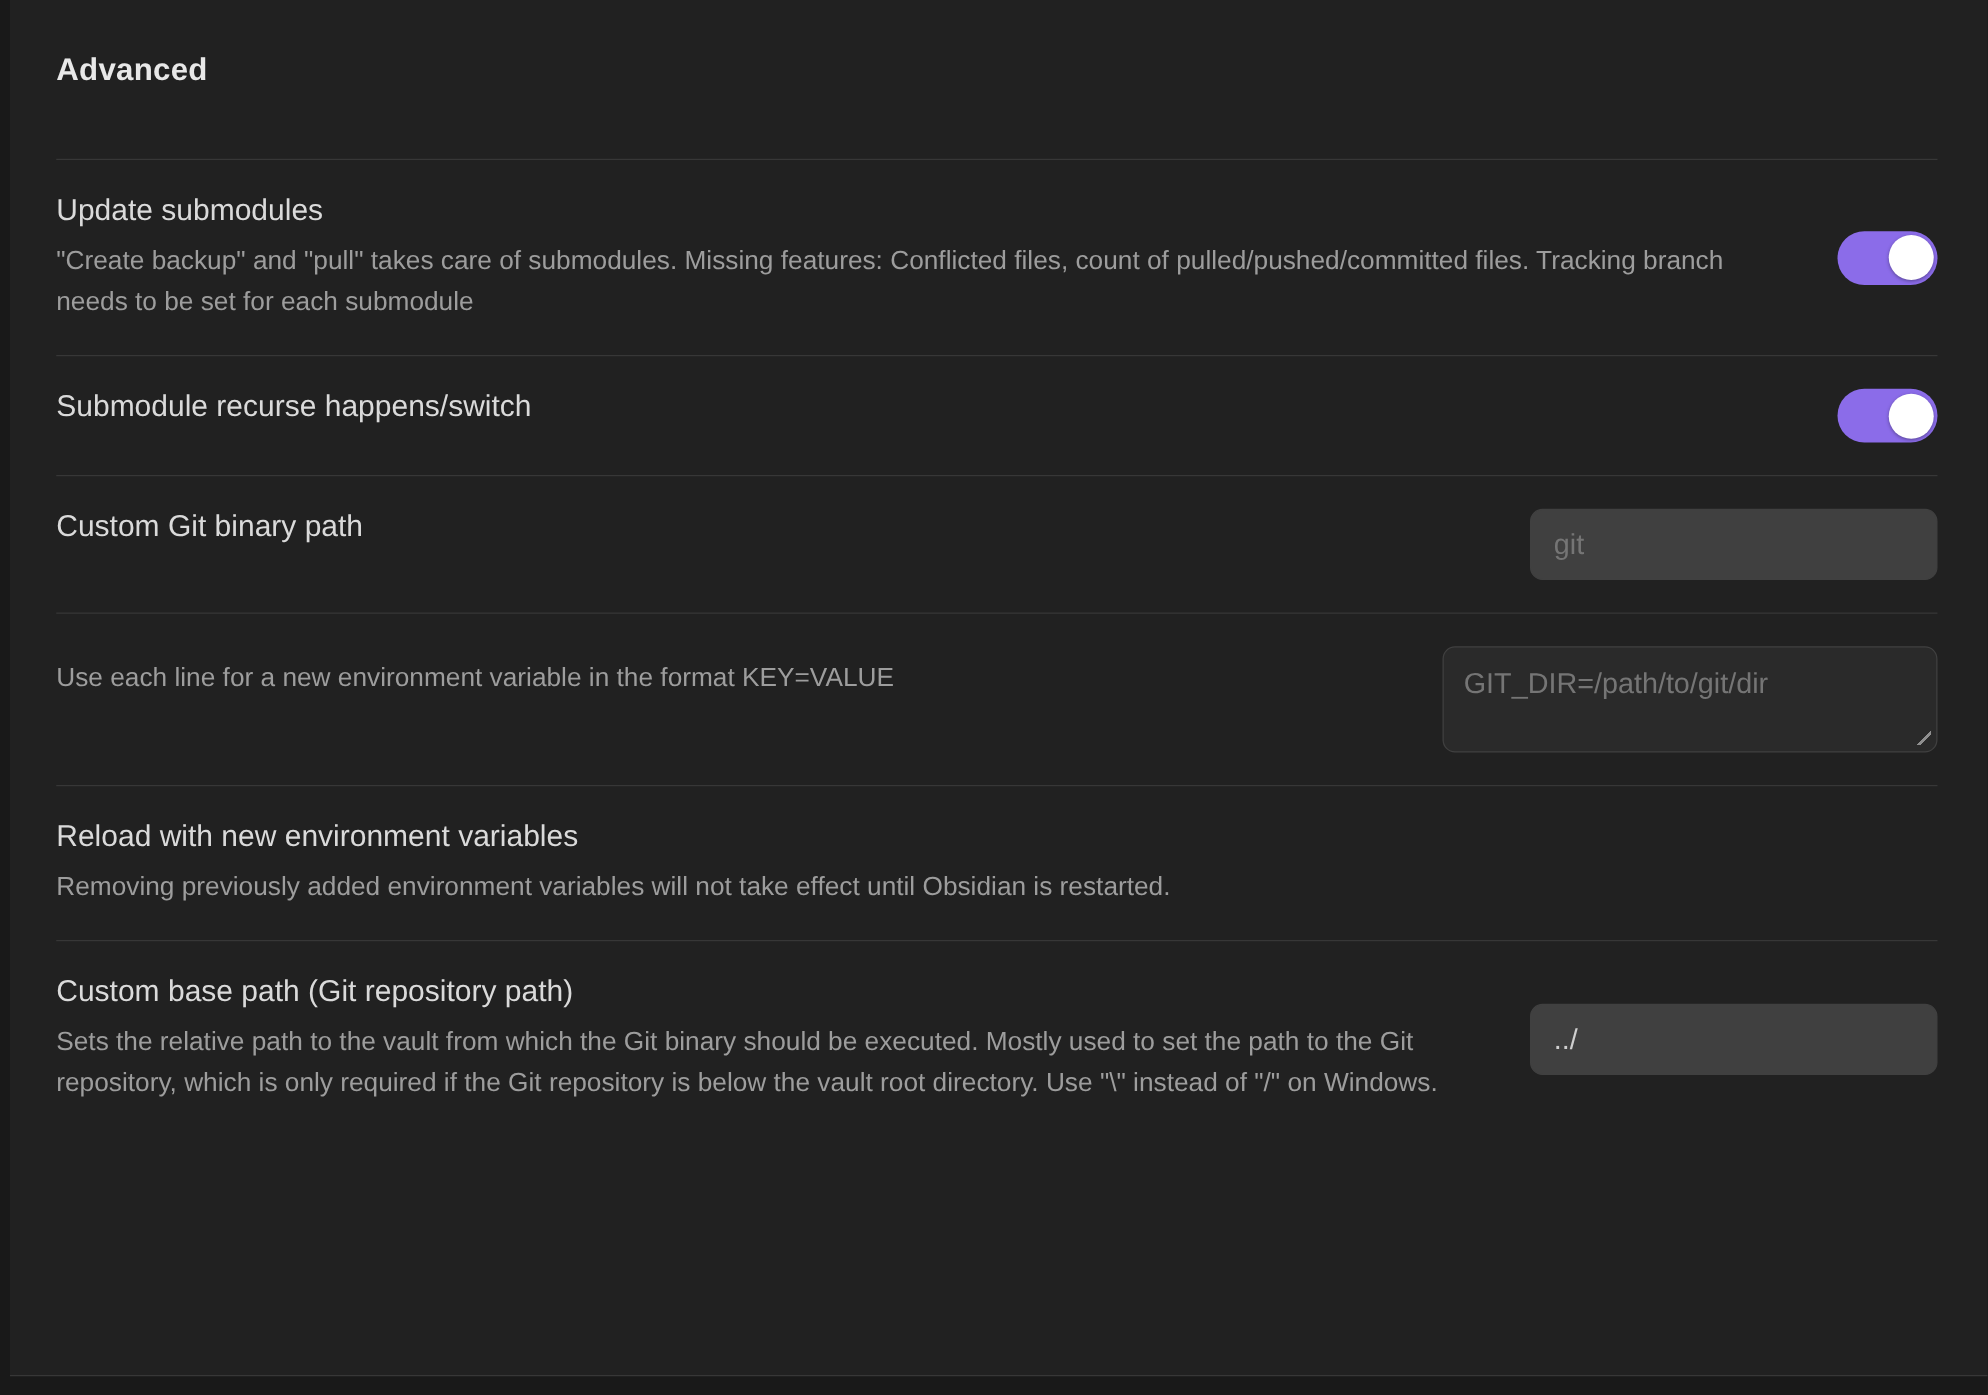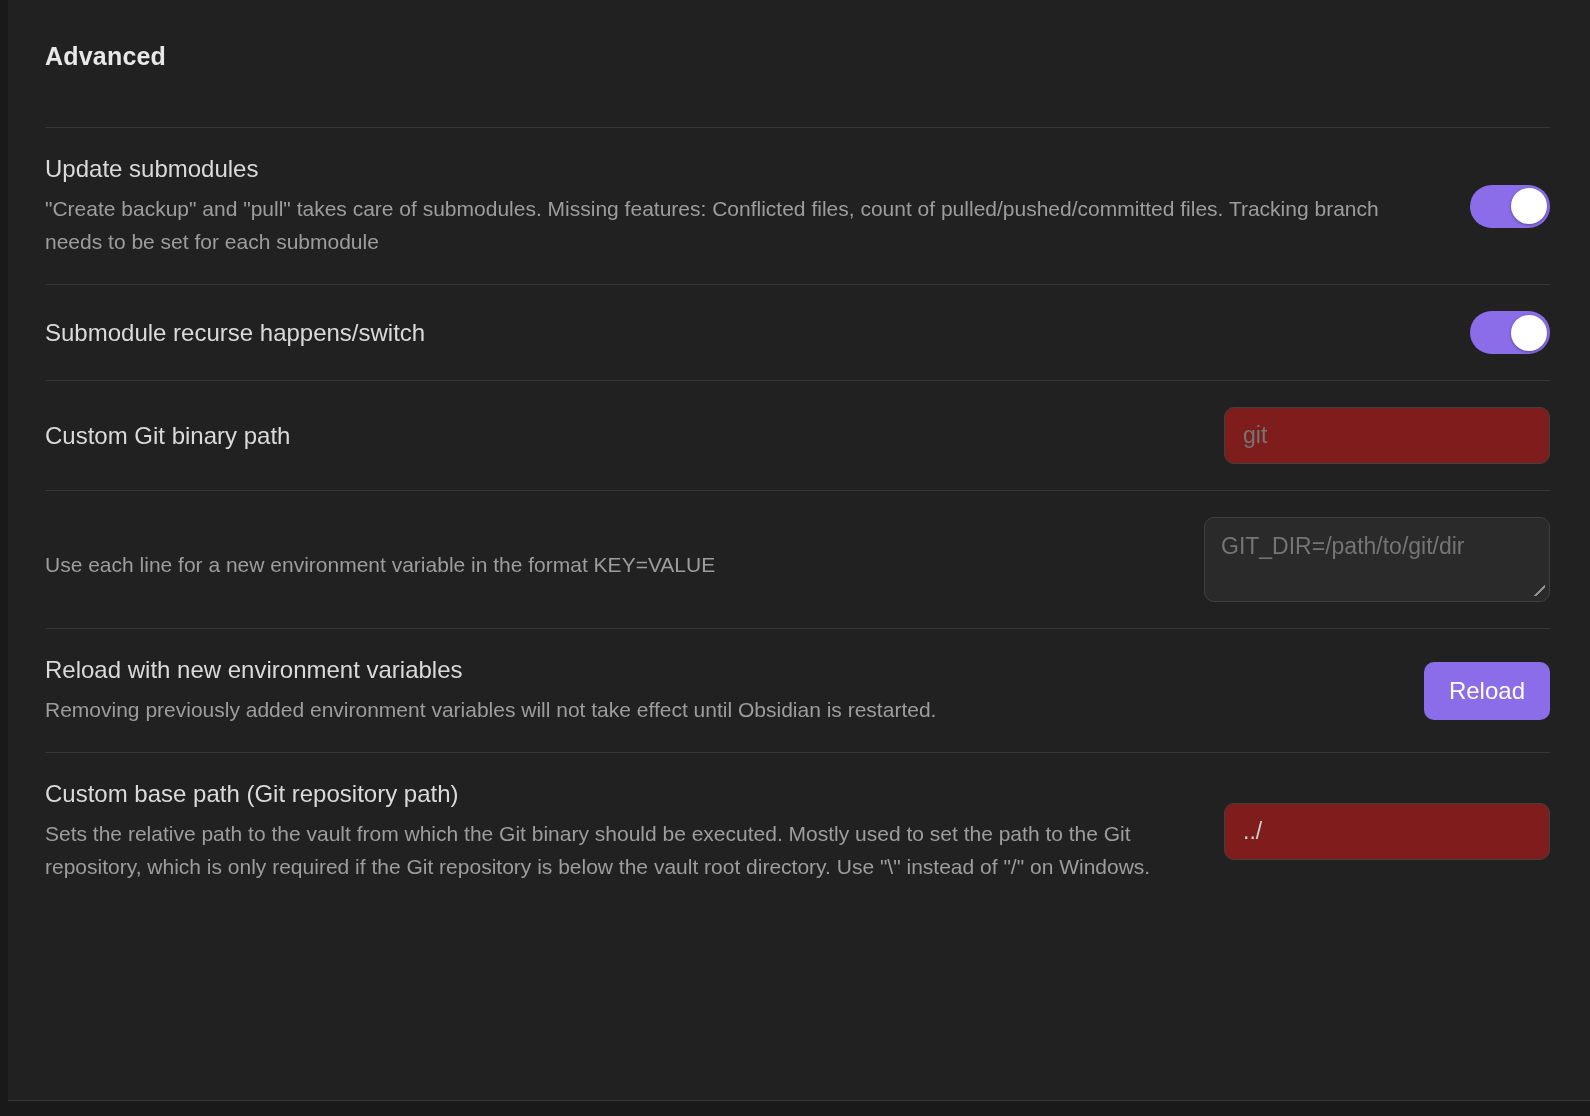--- a/index.html
+++ b/index.html
@@ -20,21 +20,20 @@
   .page-title {
     padding-top: 42px;
     height: 127px;
     font-size: 25px;
     font-weight: 700;
     color: #e8e8e8;
     letter-spacing: 0.2px;
   }
   .setting-item {
     display: flex;
-    align-items: center;
     gap: 62px;
     padding: 26px 0;
     border-top: 1px solid #373737;
   }
   .setting-info { flex: 1 1 auto; min-width: 0; }
   .setting-name {
     font-size: 24px;
     line-height: 29px;
     color: #dadada;
   }
@@ -62,35 +61,35 @@
     position: absolute;
     top: 3.5px; right: 3.5px;
     width: 36px; height: 36px;
     border-radius: 50%;
     background: #ffffff;
     box-shadow: 0 1px 3px rgba(0,0,0,0.35);
   }
   
   .text-input {
     width: 326px; height: 57px;
-    background: #7f1d1d;
+    background: #404040;
     border: 1px solid #404040;
     border-radius: 10px;
     padding: 0 18px;
     font-family: "Liberation Sans", sans-serif;
     font-size: 23px;
     color: #cfcfcf;
     outline: none;
   }
   .text-input::placeholder { color: #757575; opacity: 1; }
   
   .textarea-wrap { position: relative; }
   .textarea-input {
     display: block;
-    width: 346px; height: 85px;
+    width: 396px; height: 85px;
     background: #2a2a2a;
     border: 1px solid #404040;
     border-radius: 10px;
     padding: 13px 16px;
     font-family: "Liberation Sans", sans-serif;
     font-size: 23px;
     line-height: 30px;
     color: #cfcfcf;
     resize: none;
     outline: none;
@@ -163,23 +162,20 @@
             <textarea class="textarea-input" placeholder="GIT_DIR=/path/to/git/dir" style=""></textarea>
             <div class="resize-handle"></div>
           </div>
         </div>
       </div>
       <div class="setting-item">
         <div class="setting-info">
           <div class="setting-name">Reload with new environment variables</div>
           <div class="setting-desc">Removing previously added environment variables will not take effect until Obsidian is restarted.</div>
         </div>
-        <div class="setting-control">
-          <button class="accent-button">Reload</button>
-        </div>
       </div>
       <div class="setting-item">
         <div class="setting-info">
           <div class="setting-name">Custom base path (Git repository path)</div>
           <div class="setting-desc">Sets the relative path to the vault from which the Git binary should be executed. Mostly used to set the path to the Git repository, which is only required if the Git repository is below the vault root directory. Use "\" instead of "/" on Windows.</div>
         </div>
         <div class="setting-control">
           <input type="text" class="text-input" placeholder="" value="../" style="">
         </div>
       </div>

